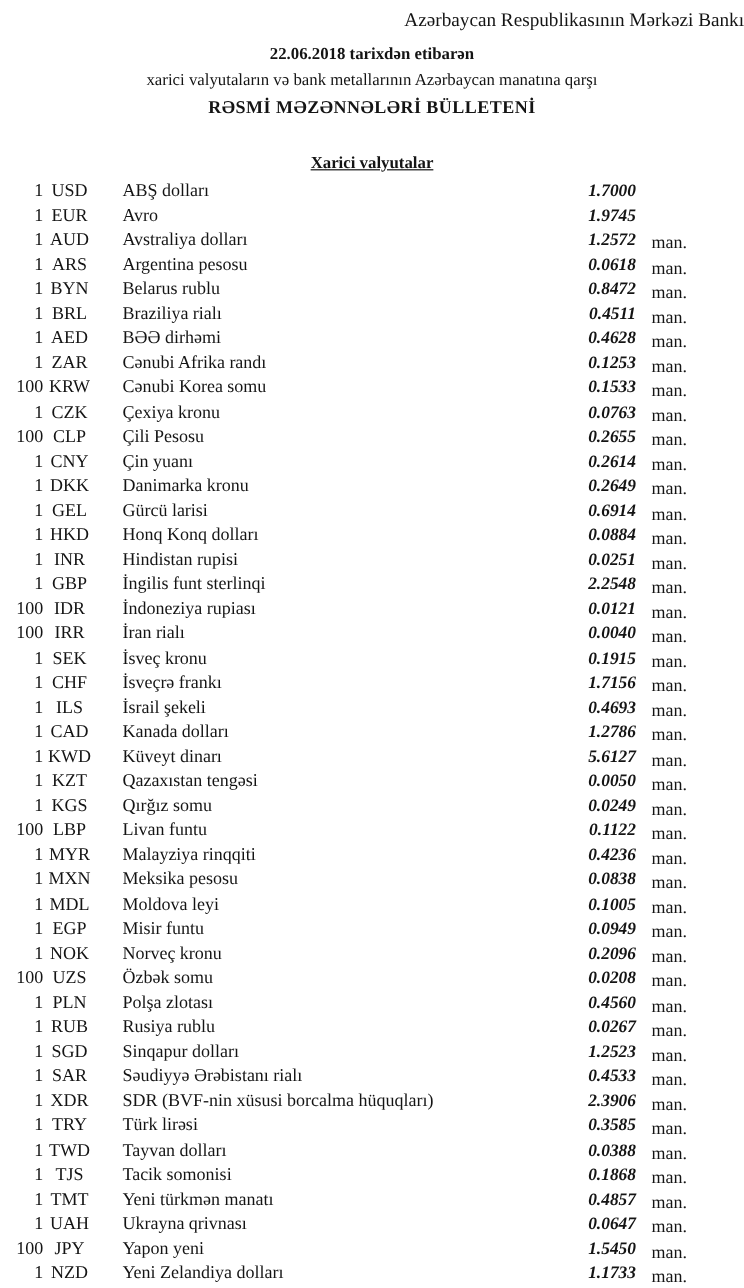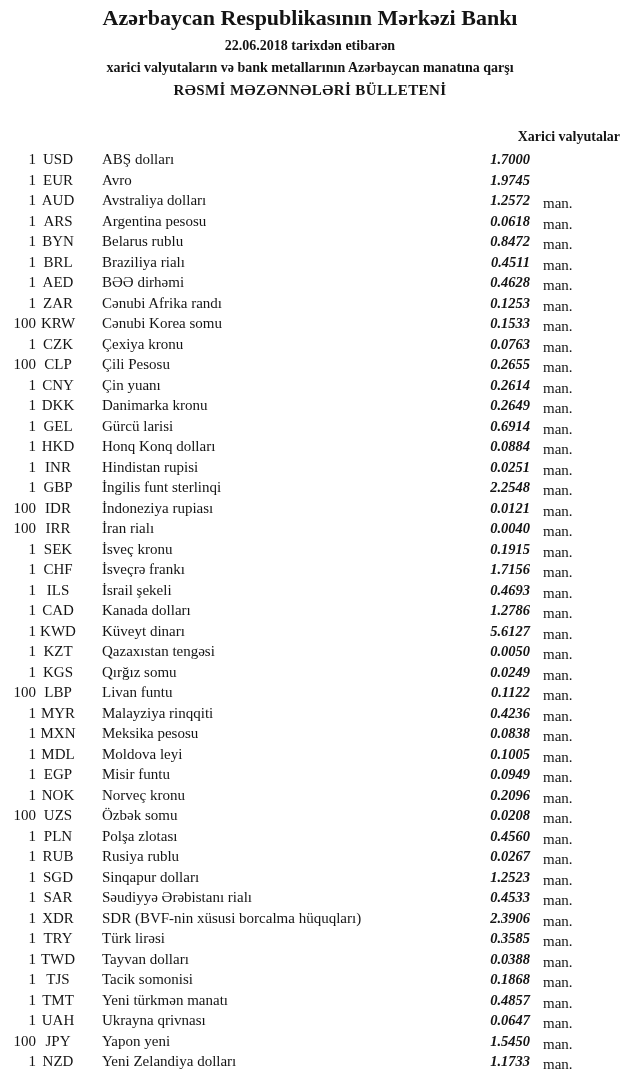--- a/index.html
+++ b/index.html
@@ -6,49 +6,51 @@
   html, body {
     width: 620px;
     height: 1073px;
     background: #ffffff;
     color: #141414;
     font-family: "Liberation Serif", "DejaVu Serif", serif;
     overflow: hidden;
   }
   .header { text-align: center; padding-top: 7px; }
   .bank-name {
-    font-size: 22px;
-    font-weight: bold;
+    font-size: 16px;
+    font-weight: normal;
     line-height: 22px;
+    text-align: right;
   }
   .date-line {
     font-size: 14px;
     font-weight: bold;
     line-height: 17px;
     margin-top: 8px;
   }
   .subtitle {
     font-size: 14px;
-    font-weight: bold;
+    font-weight: normal;
     line-height: 17px;
     margin-top: 5px;
   }
   .bulletin-title {
     font-size: 15px;
     font-weight: bold;
     line-height: 18px;
     margin-top: 5px;
     letter-spacing: 0.4px;
   }
   .section-title {
     font-size: 14px;
     font-weight: bold;
     line-height: 17px;
-    text-align: right;
+    text-align: center;
     margin-top: 29px;
+    text-decoration: underline;
   }
   .table {
     margin-top: 4px;
     padding-right: 44px;
   }
   .row {
     display: flex;
     height: 20.51px;
     line-height: 20.51px;
     font-size: 15px;

